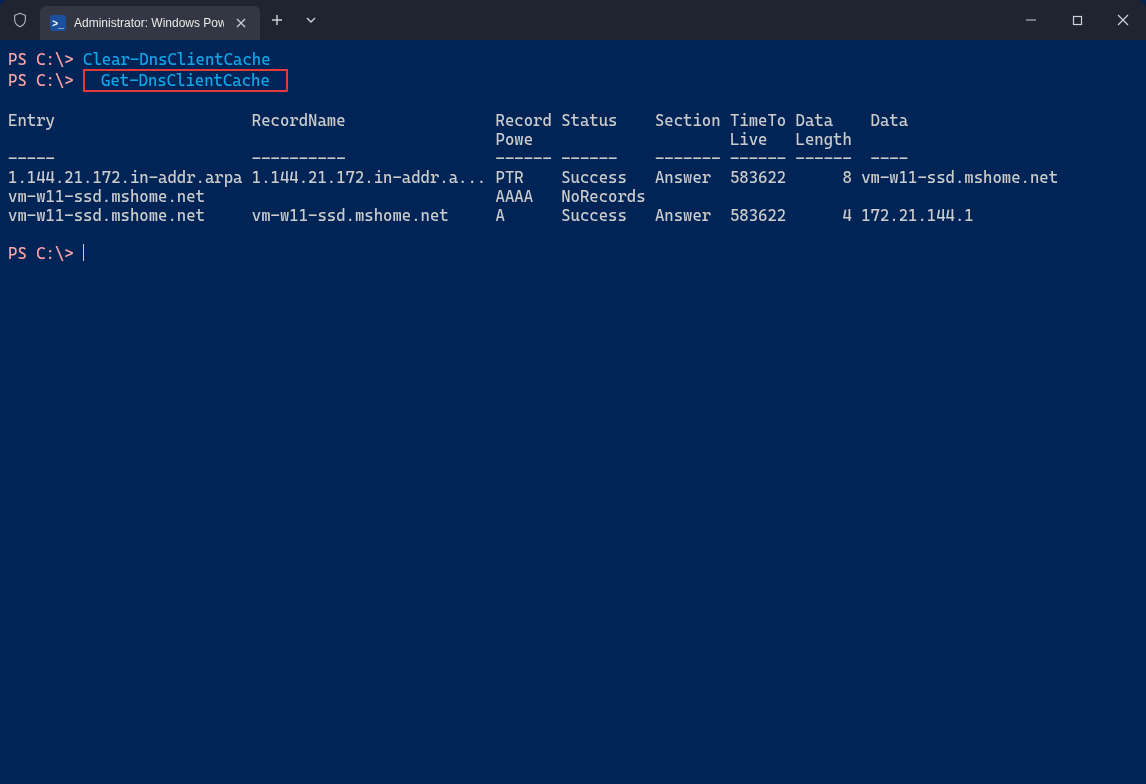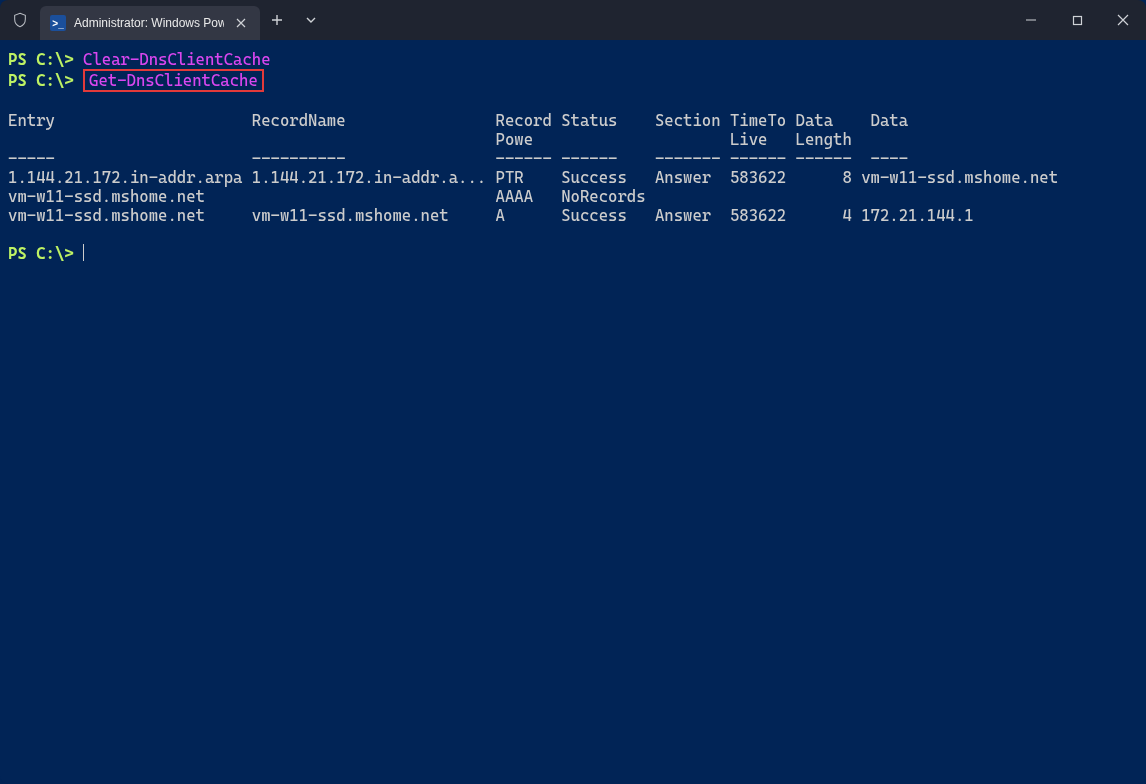--- a/index.html
+++ b/index.html
@@ -61,25 +61,25 @@
     .terminal {
       position:absolute; top:40px; left:0; right:0; bottom:0;
       padding: 10px 8px;
       color:#cccccc;
       font-size: 16px;
       line-height: 19px;
       white-space: pre;
       font-family: Consolas, "Cascadia Mono", monospace;
       letter-spacing: 0px;
     }
-    .prompt { color:#bef264;font-weight:bold; }
-    .cmd-yellow { color:#d946ef; }
+    .prompt { color:#fca5a5; }
+    .cmd-yellow { color:#0ea5e9; }
     .highlight-box {
       border: 2px solid #e23a3a;
-      padding: 0 4px;
+      padding: 0 16px;
       display:inline-block;
       line-height: 19px;
     }
     .cursor {
       display:inline-block;
       width: 1px; height: 17px;
       background:#cccccc;
       vertical-align: -2px;
     }
     svg { display:block; }

